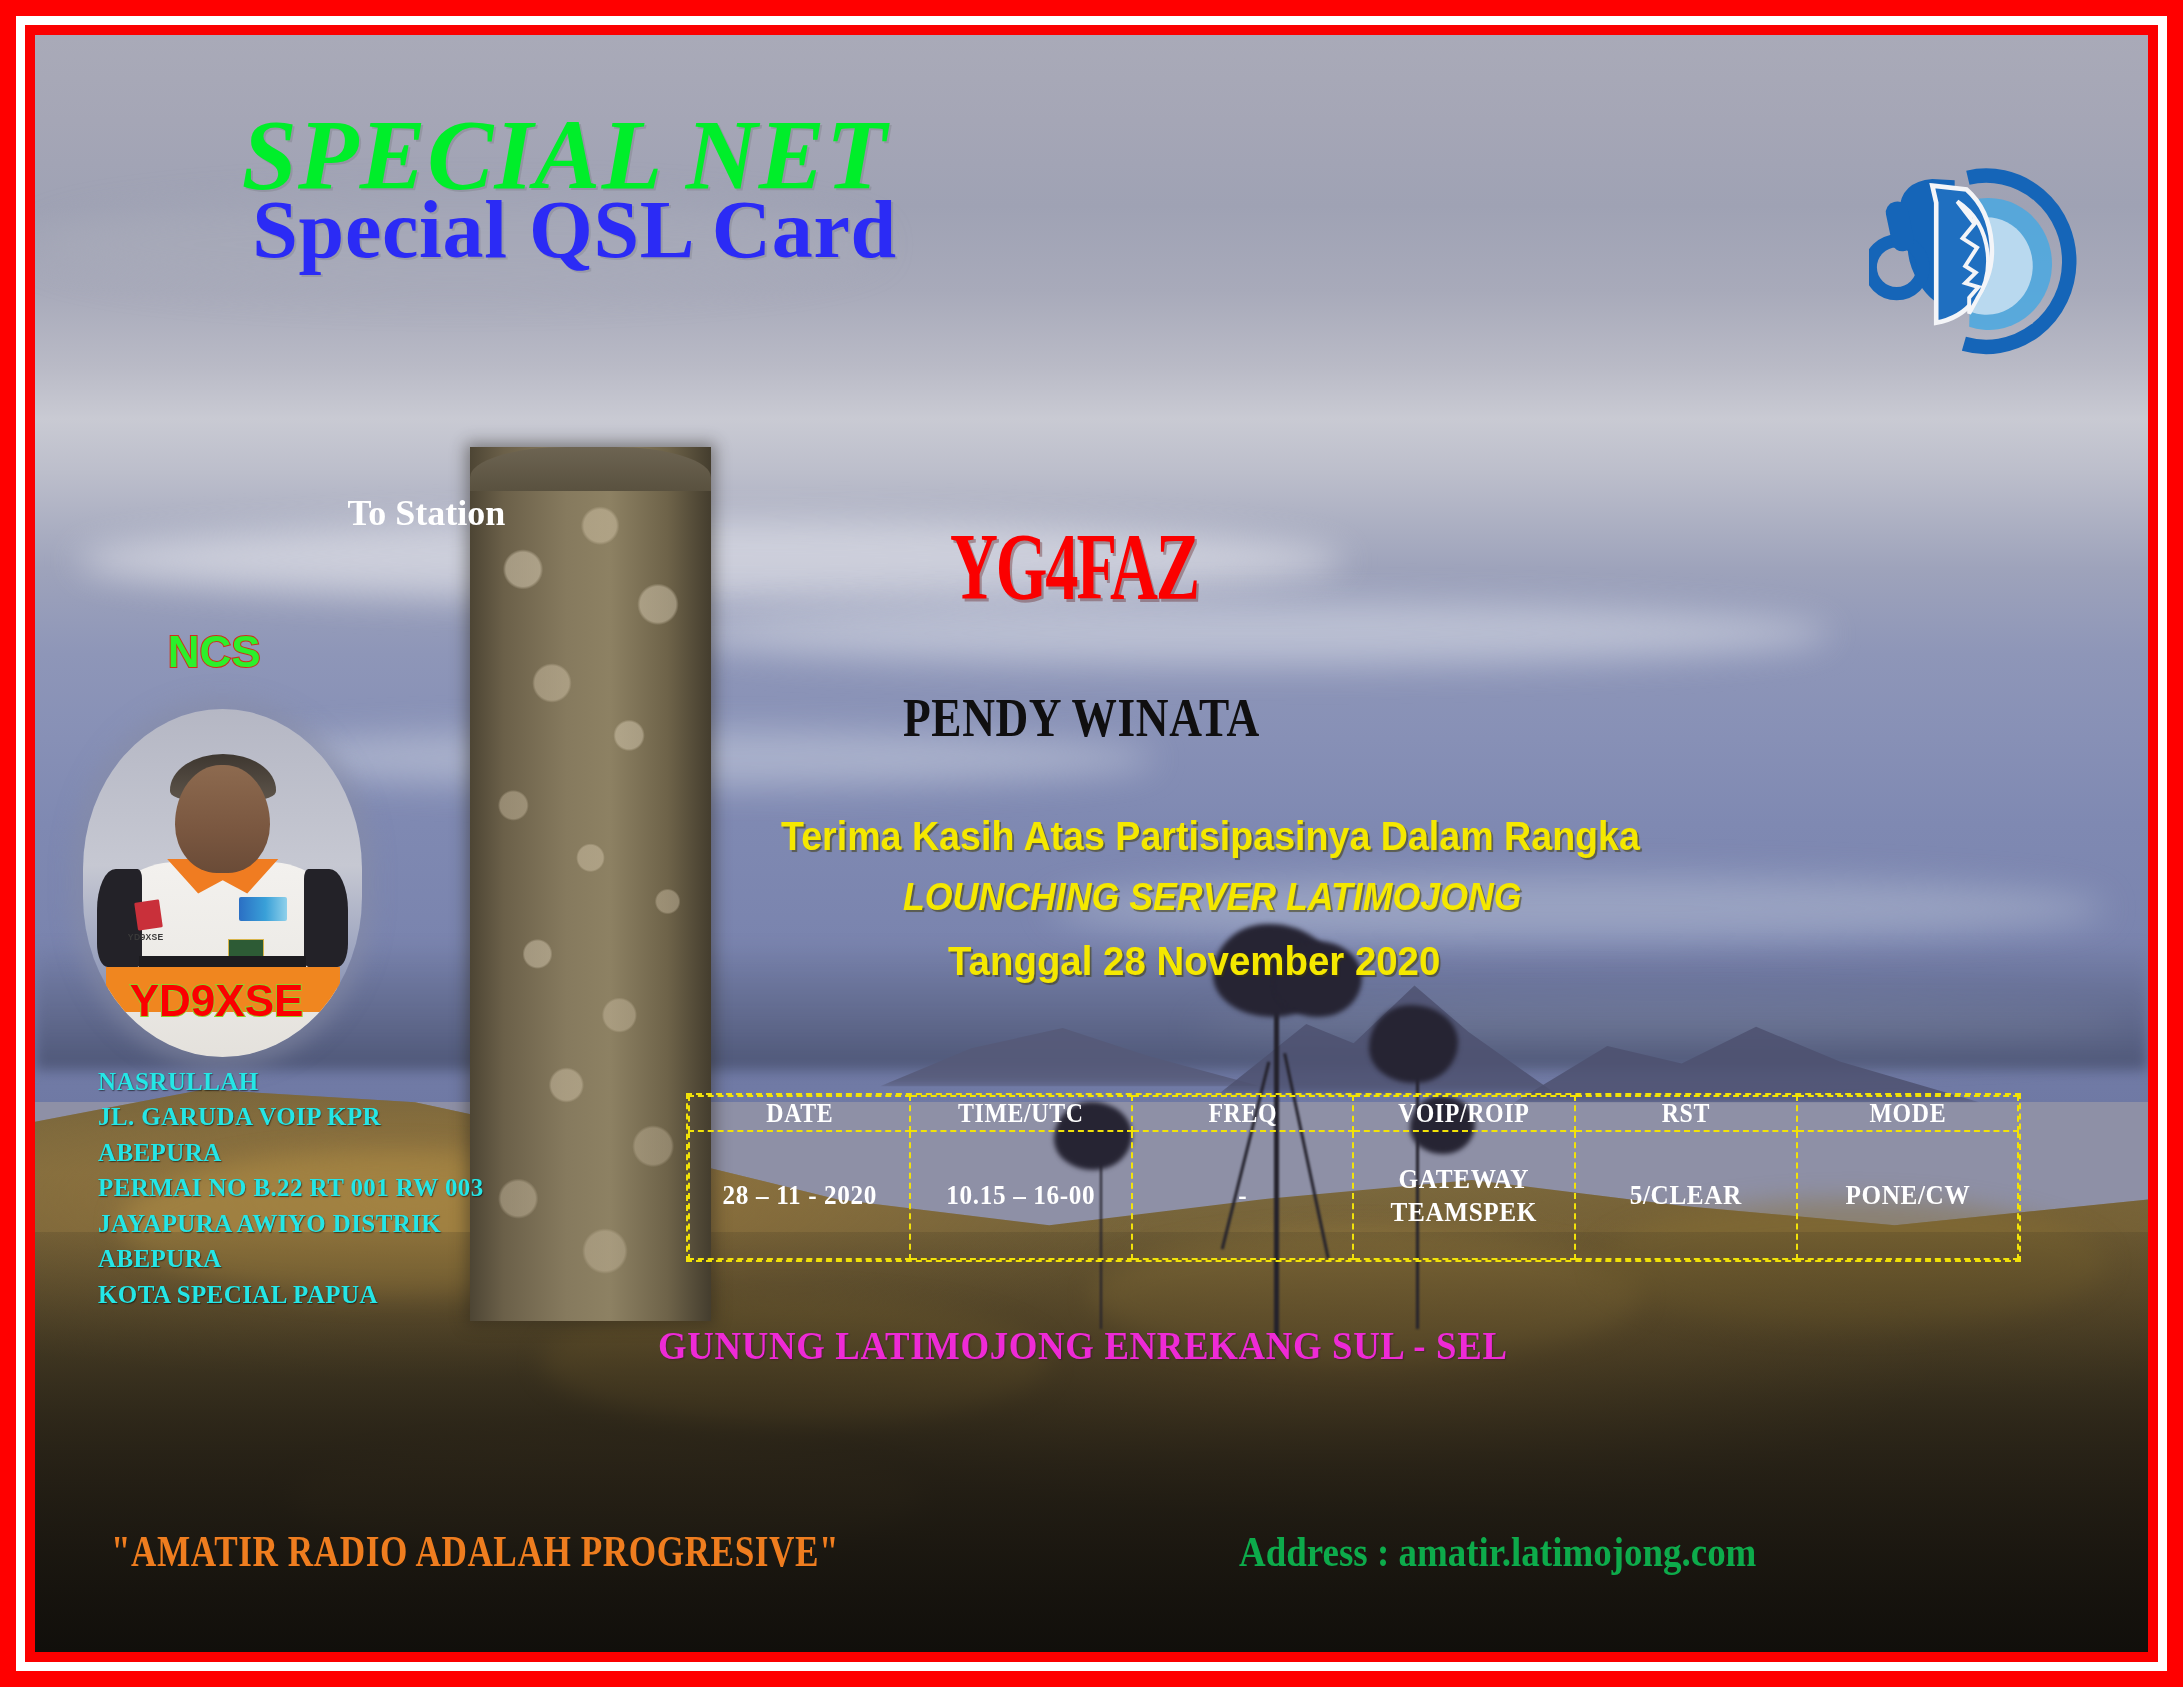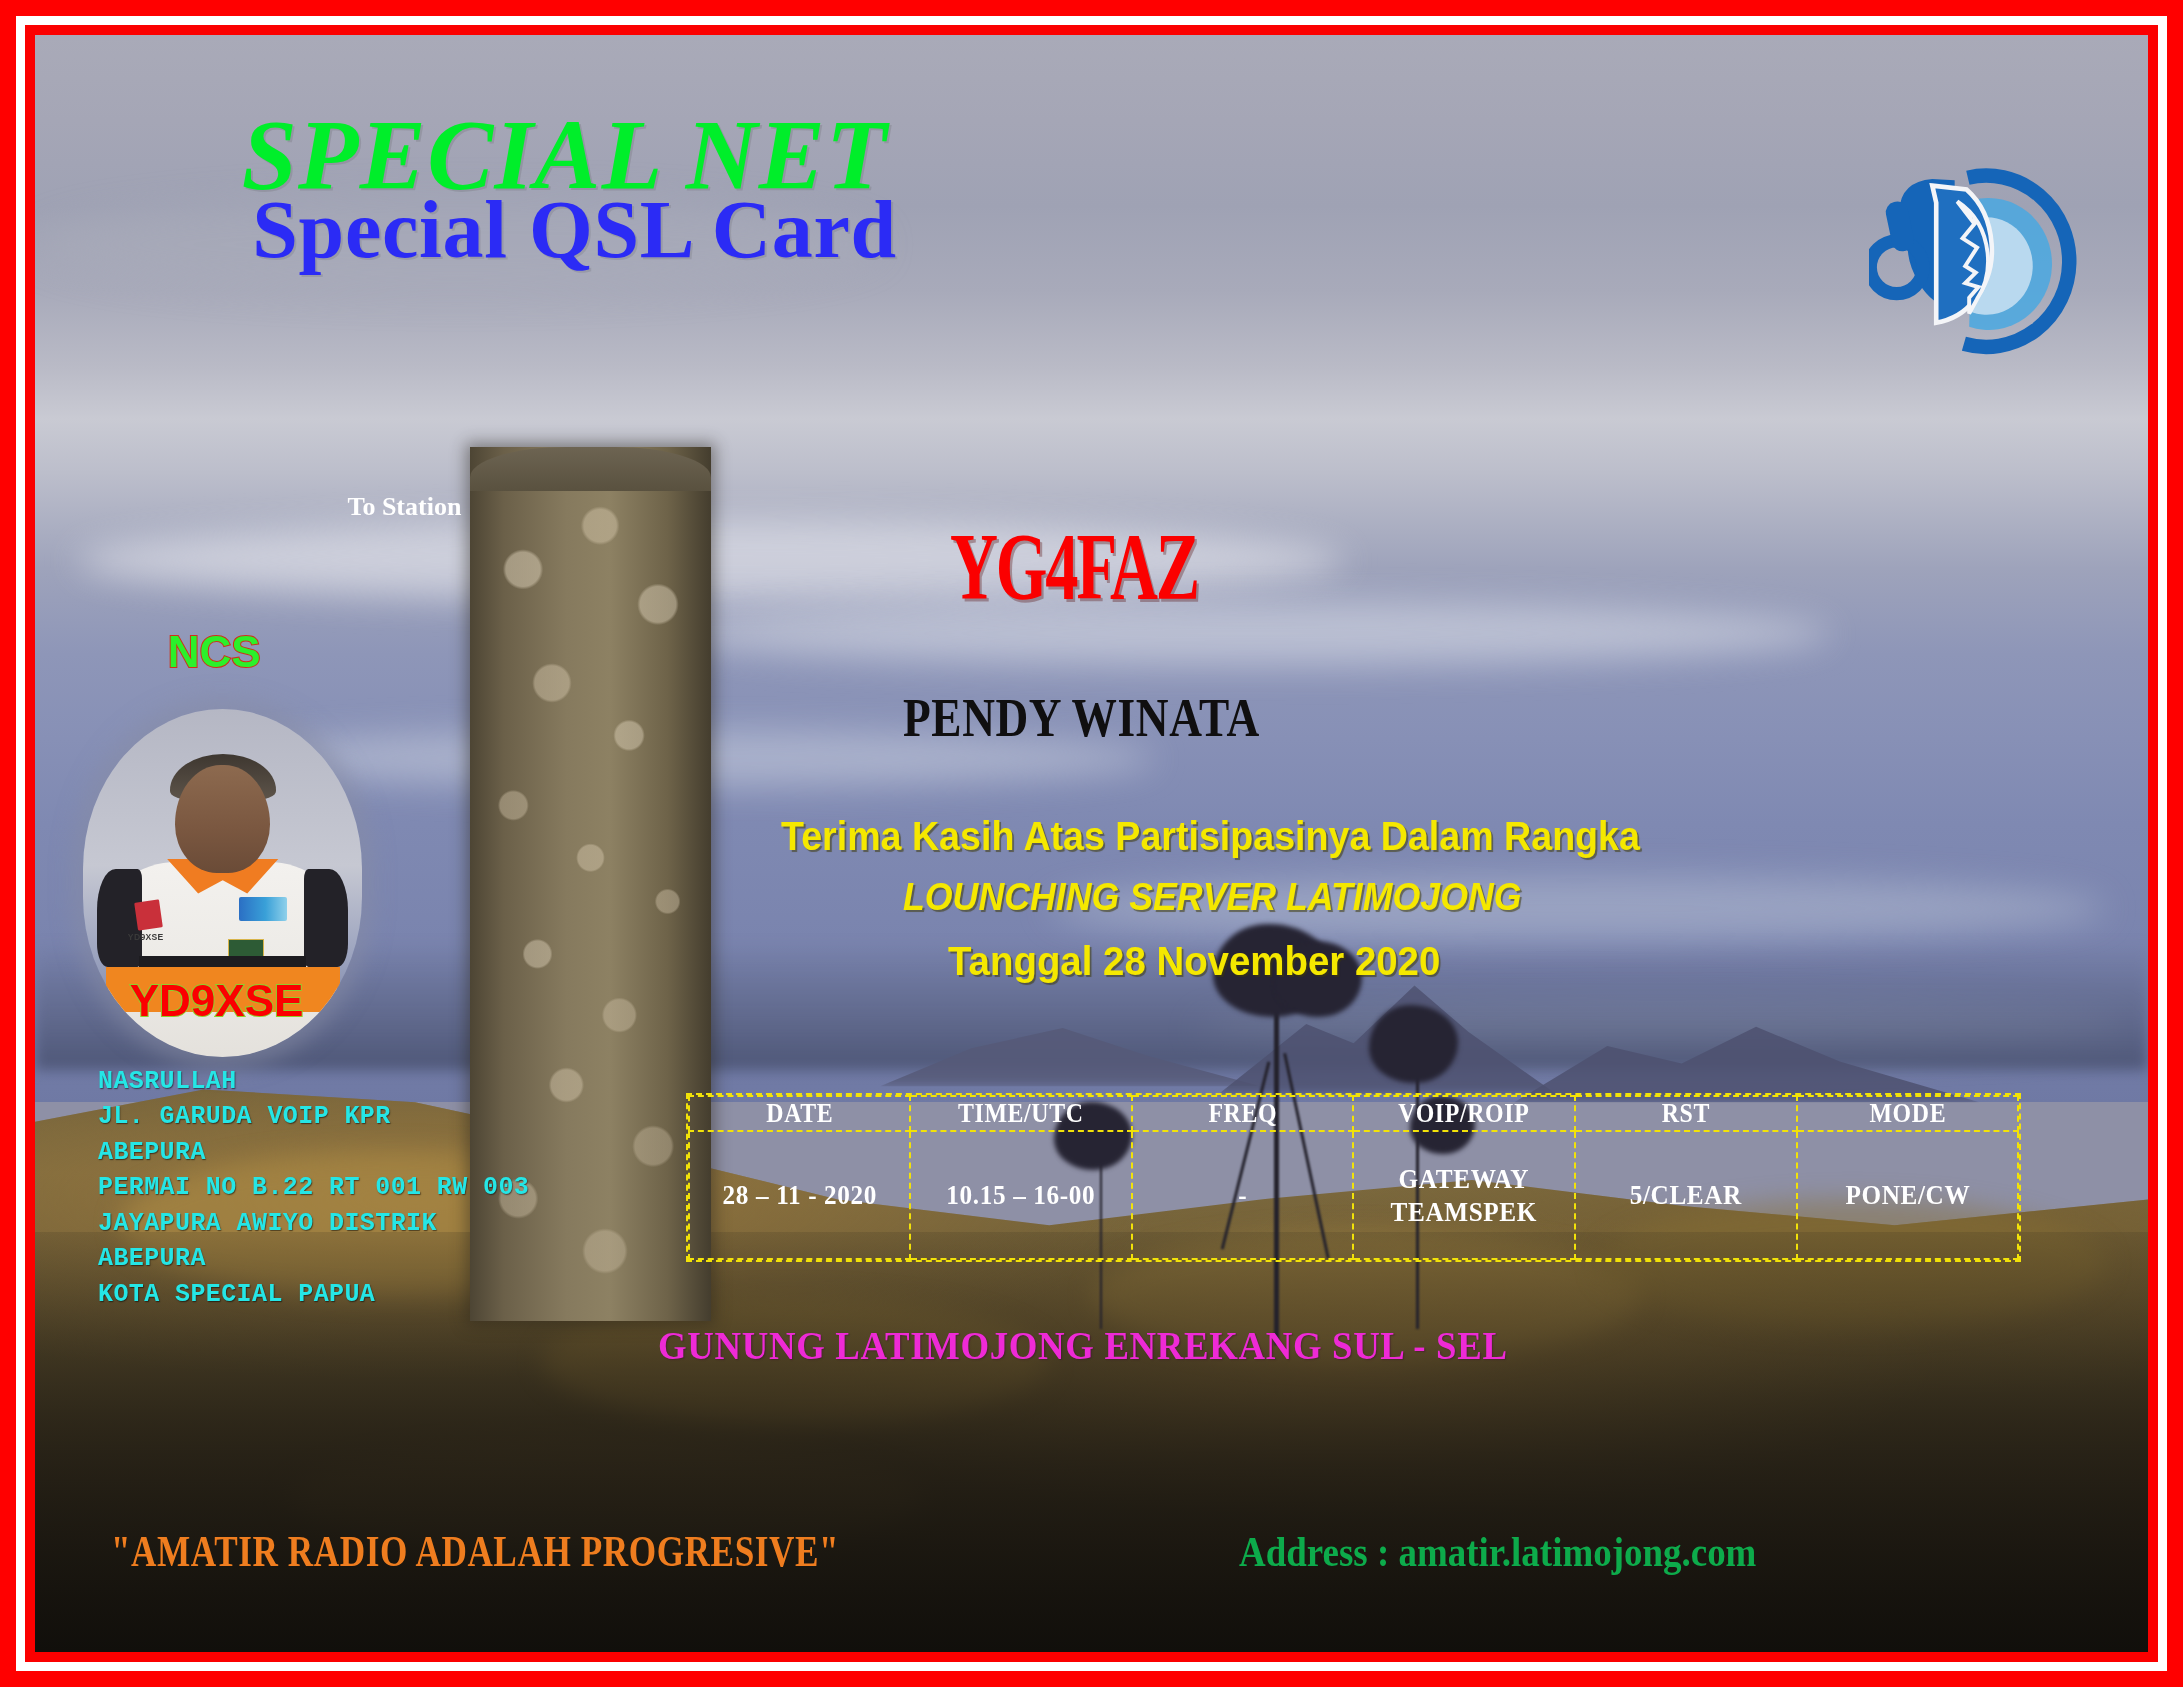--- a/index.html
+++ b/index.html
@@ -115,21 +115,21 @@
   
   .t{position:absolute;white-space:nowrap;}
 
   .title-net{left:9.8%;top:3.9%;font-size:99px;font-weight:bold;font-style:italic;
     color:#00ee2a;font-family:"Liberation Serif",serif;letter-spacing:1.3px;
     text-shadow:2px 2px 0 rgba(120,120,130,.35);}
   .title-qsl{left:10.3%;top:9.2%;font-size:82px;font-weight:bold;color:#2b2bf5;
     font-family:"Liberation Serif",serif;letter-spacing:0.7px;
     text-shadow:2px 2px 0 rgba(120,120,130,.3);}
 
-  .to-station{left:14.8%;top:28.3%;font-size:26px;font-weight:bold;color:#ffffff;
+  .to-station{left:14.8%;top:28.3%;font-size:36px;font-weight:bold;color:#ffffff;
     font-family:"Liberation Serif",serif;}
 
   .callsign{left:43.3%;top:29.6%;font-size:81px;font-weight:bold;color:#fb0000;
     font-family:"Liberation Serif",serif;letter-spacing:-2.6px;
     transform:scaleX(.82) scaleY(1.18);transform-origin:left top;
     text-shadow:2.6px 2px 0 rgba(90,20,20,.35);}
 
   .opname{left:41.1%;top:40.3%;font-size:54px;font-weight:bold;color:#100f10;
     font-family:"Liberation Serif",serif;transform:scaleX(.84);transform-origin:left top;
     letter-spacing:0.7px;}
@@ -140,21 +140,21 @@
   .y2{left:41.1%;top:52.0%;font-size:38px;font-style:italic;transform:scaleX(.94);transform-origin:left top;}
   .y3{left:43.2%;top:55.9%;font-size:40px;transform:scaleX(.96);transform-origin:left top;}
 
   .ncs-label{left:6.3%;top:36.6%;font-size:44px;font-weight:bold;color:#2bf02b;
     font-family:"Liberation Sans",sans-serif;
     -webkit-text-stroke:2px #d03018;paint-order:stroke fill;}
   .call-ncs{left:4.5%;top:58.2%;font-size:44px;font-weight:bold;color:#fb0000;
     font-family:"Liberation Sans",sans-serif;
     -webkit-text-stroke:2px #8fcf2a;paint-order:stroke fill;}
 
-  .addr{position:absolute;left:3.0%;top:63.6%;font-family:Liberation Mono, monospace;
+  .addr{position:absolute;left:3.0%;top:63.6%;font-family:Liberation Serif, serif;
     font-size:25px;font-weight:bold;color:#25e6e6;line-height:1.42;letter-spacing:0.4px;
     text-shadow:0.7px 0.7px 1.3px rgba(0,0,0,.55);}
   .addr div{white-space:nowrap;}
 
   
   .qso{position:absolute;left:30.8%;top:65.4%;width:63.0%;height:10.2%;
     border:2px dashed #f2e208;border-collapse:collapse;}
   .qso table{width:100%;height:100%;border-collapse:collapse;table-layout:fixed;}
   .qso th,.qso td{border:2px dashed #f2e208;color:#ffffff;text-align:center;vertical-align:middle;
     font-family:"Liberation Serif",serif;font-weight:bold;}

